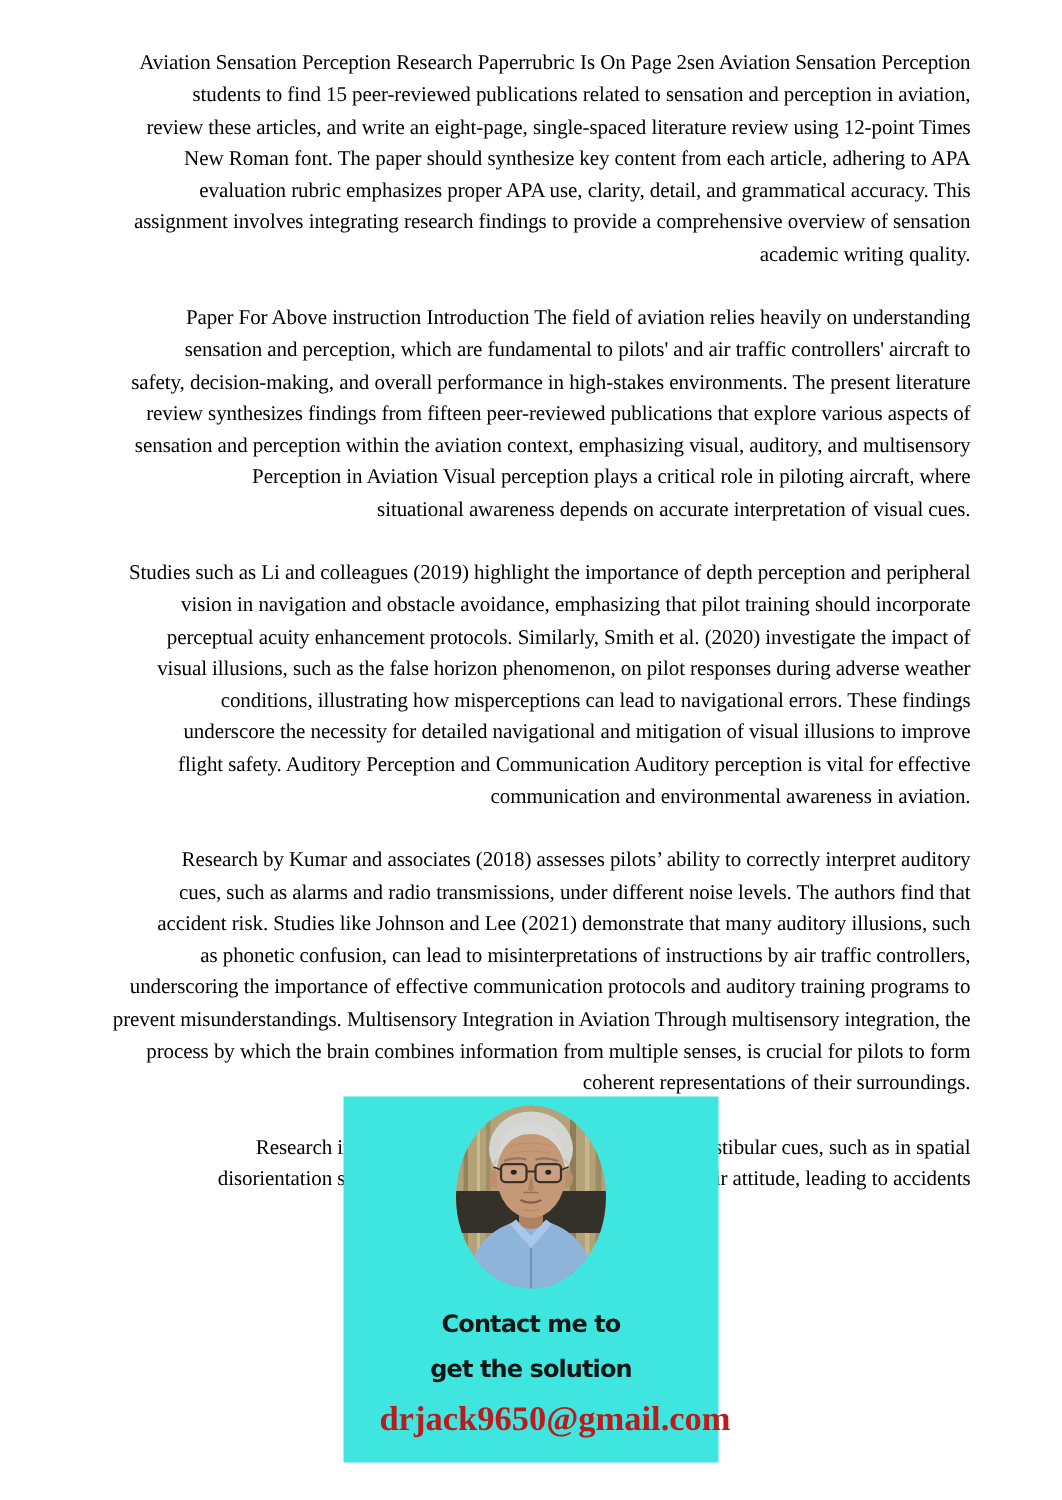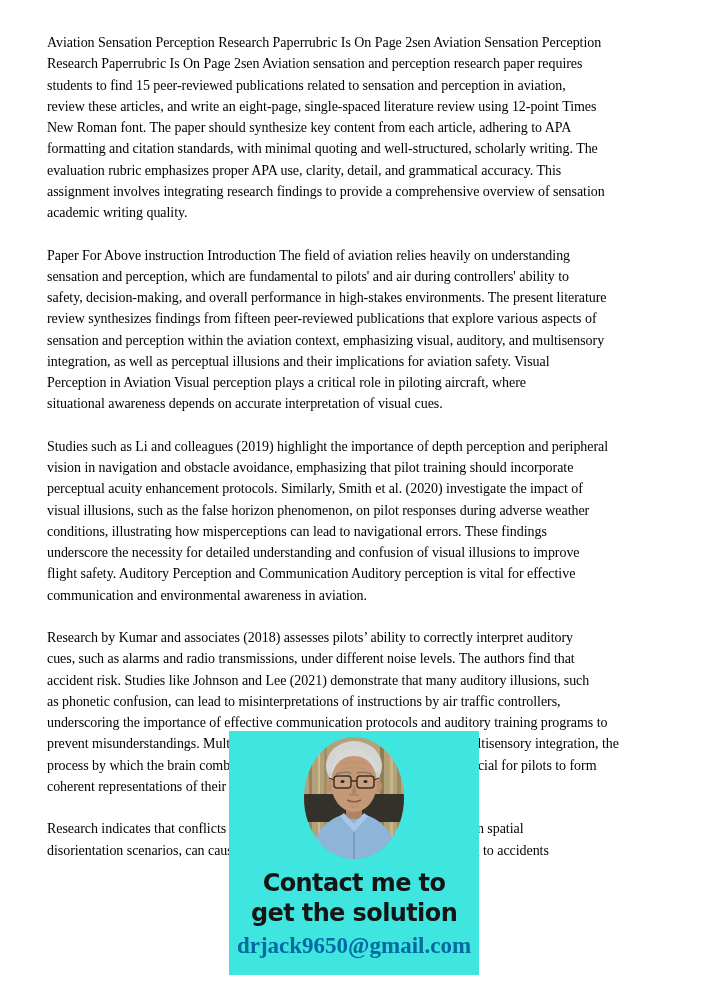--- a/index.html
+++ b/index.html
@@ -9,20 +9,21 @@
     background:#ffffff;
     overflow:hidden;
     font-family:"Liberation Serif","DejaVu Serif",serif;
   }
   .doc{
     position:absolute;
     left:47px;top:32px;
     width:600px;
     color:#000000;
     font-size:14px;
+    text-align:right;
   }
   .para{margin:0 0 21.25px 0;}
   .ln{
     height:21.25px;line-height:21.25px;
     white-space:pre;
     letter-spacing:-0.05px;
   }
   .overlay{
     position:absolute;
     left:229px;top:731px;
@@ -34,73 +35,71 @@
     top:5px;left:75px;
     width:100px;height:124px;
     display:block;
   }
   .ct{
     position:absolute;
     width:100%;
     text-align:center;
     font-family:"DejaVu Sans","Liberation Sans",sans-serif;
     font-weight:700;
-    font-size:24px;
+    font-size:16px;
     line-height:30px;
     letter-spacing:-0.6px;
     color:#151515;
   }
   .ct1{top:137px;}
   .ct2{top:167px;}
   .email{
     position:absolute;
     top:201px;
     width:100%;
     text-align:center;
     font-family:"Liberation Serif","DejaVu Serif",serif;
     font-weight:700;
     font-size:23px;
     line-height:28px;
-    color:#0369a1;
+    color:#b91c1c;
+    margin-left:16px;
   }
 </style>
 </head>
 <body>
 
 <div class="page">
 
   <div class="doc" id="doc" style="color: rgb(0, 0, 0);">
       <div class="para">
         <div class="ln">Aviation Sensation Perception Research Paperrubric Is On Page 2sen Aviation Sensation Perception</div>
-        <div class="ln">Research Paperrubric Is On Page 2sen Aviation sensation and perception research paper requires</div>
         <div class="ln">students to find 15 peer-reviewed publications related to sensation and perception in aviation,</div>
         <div class="ln">review these articles, and write an eight-page, single-spaced literature review using 12-point Times</div>
         <div class="ln">New Roman font. The paper should synthesize key content from each article, adhering to APA</div>
-        <div class="ln">formatting and citation standards, with minimal quoting and well-structured, scholarly writing. The</div>
         <div class="ln">evaluation rubric emphasizes proper APA use, clarity, detail, and grammatical accuracy. This</div>
         <div class="ln">assignment involves integrating research findings to provide a comprehensive overview of sensation</div>
         <div class="ln">academic writing quality.</div>
       </div>
       <div class="para">
         <div class="ln">Paper For Above instruction Introduction The field of aviation relies heavily on understanding</div>
-        <div class="ln">sensation and perception, which are fundamental to pilots' and air during controllers' ability to</div>
+        <div class="ln">sensation and perception, which are fundamental to pilots' and air traffic controllers' aircraft to</div>
         <div class="ln">safety, decision-making, and overall performance in high-stakes environments. The present literature</div>
         <div class="ln">review synthesizes findings from fifteen peer-reviewed publications that explore various aspects of</div>
         <div class="ln">sensation and perception within the aviation context, emphasizing visual, auditory, and multisensory</div>
-        <div class="ln">integration, as well as perceptual illusions and their implications for aviation safety. Visual</div>
         <div class="ln">Perception in Aviation Visual perception plays a critical role in piloting aircraft, where</div>
         <div class="ln">situational awareness depends on accurate interpretation of visual cues.</div>
       </div>
       <div class="para">
         <div class="ln">Studies such as Li and colleagues (2019) highlight the importance of depth perception and peripheral</div>
         <div class="ln">vision in navigation and obstacle avoidance, emphasizing that pilot training should incorporate</div>
         <div class="ln">perceptual acuity enhancement protocols. Similarly, Smith et al. (2020) investigate the impact of</div>
         <div class="ln">visual illusions, such as the false horizon phenomenon, on pilot responses during adverse weather</div>
         <div class="ln">conditions, illustrating how misperceptions can lead to navigational errors. These findings</div>
-        <div class="ln">underscore the necessity for detailed understanding and confusion of visual illusions to improve</div>
+        <div class="ln">underscore the necessity for detailed navigational and mitigation of visual illusions to improve</div>
         <div class="ln">flight safety. Auditory Perception and Communication Auditory perception is vital for effective</div>
         <div class="ln">communication and environmental awareness in aviation.</div>
       </div>
       <div class="para">
         <div class="ln">Research by Kumar and associates (2018) assesses pilots’ ability to correctly interpret auditory</div>
         <div class="ln">cues, such as alarms and radio transmissions, under different noise levels. The authors find that</div>
         <div class="ln">accident risk. Studies like Johnson and Lee (2021) demonstrate that many auditory illusions, such</div>
         <div class="ln">as phonetic confusion, can lead to misinterpretations of instructions by air traffic controllers,</div>
         <div class="ln">underscoring the importance of effective communication protocols and auditory training programs to</div>
         <div class="ln">prevent misunderstandings. Multisensory Integration in Aviation Through multisensory integration, the</div>

